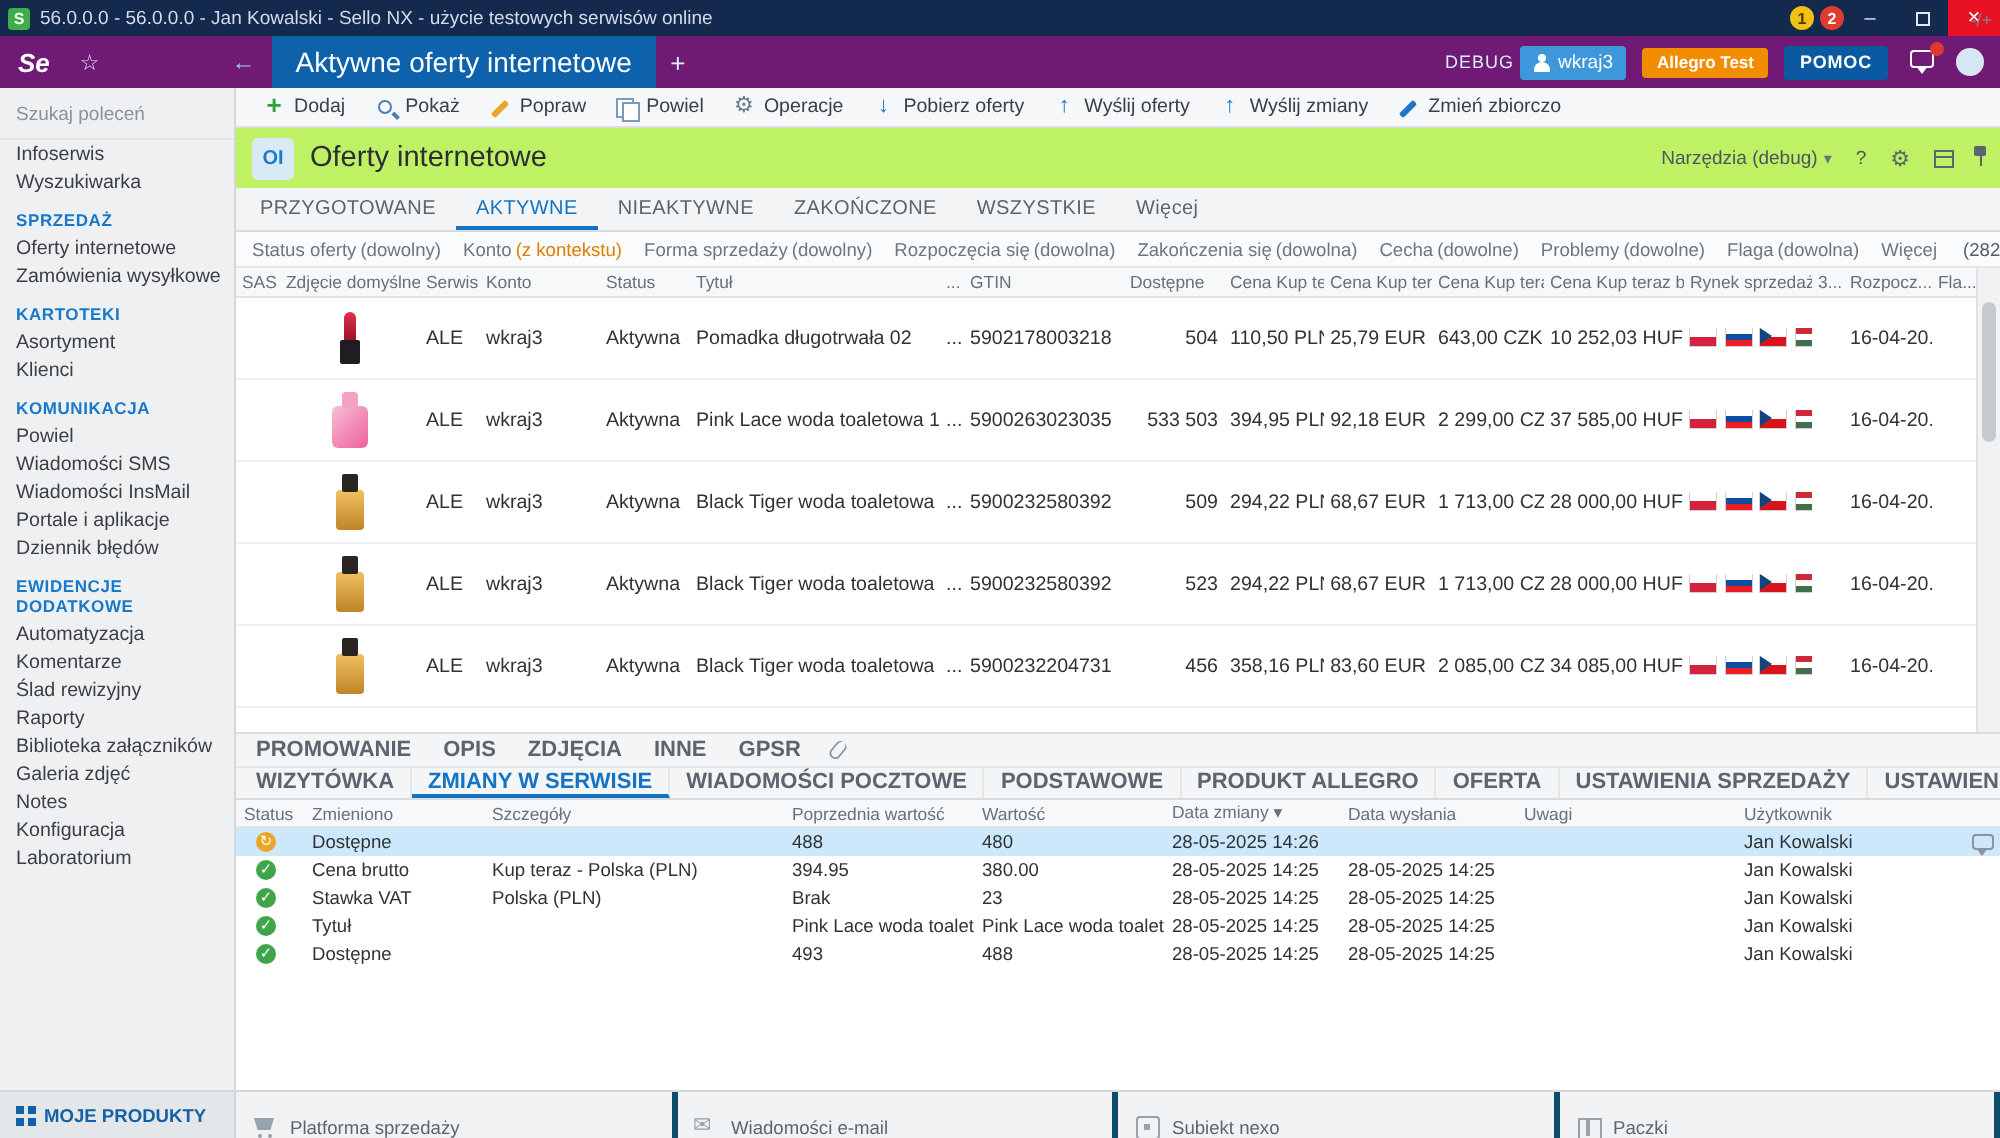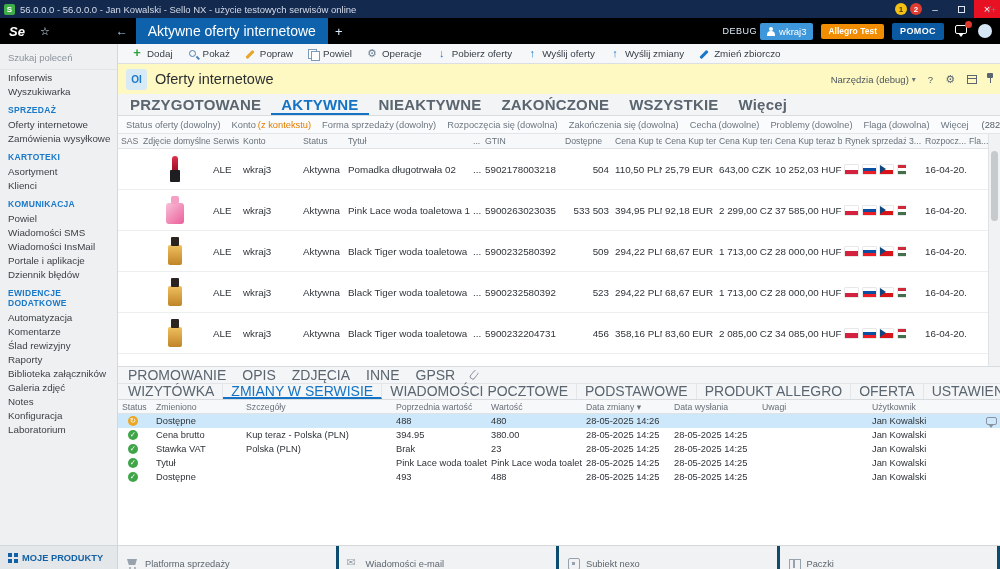--- a/index.html
+++ b/index.html
@@ -13,21 +13,21 @@
     display:flex;align-items:center;justify-content:center;margin-right:5px;flex:none}
   #titlebar .grow{flex:1}
   .tb-badge{width:12px;height:12px;border-radius:50%;font-size:8px;font-weight:bold;display:flex;align-items:center;justify-content:center;margin-left:3px;flex:none}
   .tb-badge.y{background:#f2c114;color:#4a3a00}
   .tb-badge.r{background:#e03c31;color:#fff}
   .win-btn{width:26px;height:18px;display:flex;align-items:center;justify-content:center;color:#dfe6ef;font-size:10px;flex:none;cursor:default}
   .win-btn .sq{width:7px;height:7px;border:1px solid #dfe6ef;display:block}
   .win-btn.close{background:#e81123;color:#fff;font-size:11px}
 
   
-  #appbar{height:26px;background:#000000;display:flex;align-items:center;color:#fff}
+  #appbar{height:26px;background:#701a75;display:flex;align-items:center;color:#fff}
   .logo{font-size:13px;font-weight:bold;font-style:italic;padding:0 9px}
   .star{color:#cfe6f8;font-size:11px;padding:0 6px}
   .backarrow{color:#9fd0f0;font-size:12px;margin-left:52px;padding:0 8px}
   .apptab{background:#0d62ab;height:26px;display:flex;align-items:center;padding:0 12px;font-size:14px;color:#fff}
   .addtab{width:22px;height:26px;display:flex;align-items:center;justify-content:center;font-size:13px;color:#dcefff}
   #appbar .grow{flex:1}
   .debuglbl{font-size:9px;letter-spacing:.5px;color:#dcebf8;margin-right:3px}
   .acct-pill{background:#3d97da;border-radius:2px;height:17px;display:flex;align-items:center;padding:0 7px;font-size:9.5px;margin-right:8px}
   .i-person{width:8px;height:9px;position:relative;display:inline-block;margin-right:4px}
   .i-person::before{content:"";position:absolute;left:2px;top:0;width:4px;height:4px;border-radius:50%;background:#fff}
@@ -61,38 +61,38 @@
   .tico[data-icon="show"]::after{content:"";position:absolute;left:9px;top:9px;width:4px;height:1.5px;background:#4a7fb5;transform:rotate(45deg)}
   .tico[data-icon="edit"]::after{content:"";position:absolute;left:1px;top:5px;width:10px;height:3px;background:#e8a62a;transform:rotate(-45deg);border-radius:1px}
   .tico[data-icon="copy"]::before{content:"";position:absolute;left:1px;top:1px;width:7px;height:8px;border:1px solid #7d9bb8;background:#fff}
   .tico[data-icon="copy"]::after{content:"";position:absolute;left:4px;top:3px;width:7px;height:8px;border:1px solid #7d9bb8;background:#fff}
   .tico[data-icon="operations"]::after{content:"⚙";color:#667c90}
   .tico[data-icon="download"]::after{content:"↓";color:#1a78c8;font-weight:bold}
   .tico[data-icon="send"]::after{content:"↑";color:#1a78c8;font-weight:bold}
   .tico[data-icon="bulk"]::after{content:"";position:absolute;left:1px;top:5px;width:10px;height:3px;background:#1a78c8;transform:rotate(-45deg);border-radius:1px}
 
   
-  #pagehead{height:30px;background:#fef9c3;display:flex;align-items:center;padding:0 8px}
+  #pagehead{height:30px;background:#bef264;display:flex;align-items:center;padding:0 8px}
   .oi-badge{width:21px;height:21px;border-radius:3px;background:#d9eaf7;color:#1b79c8;font-weight:bold;font-size:10px;
     display:flex;align-items:center;justify-content:center;margin-right:8px;flex:none}
   .page-title{font-size:14.5px;color:#2b2f33}
   #pagehead .grow{flex:1}
   .ph-tools{display:flex;align-items:center;color:#4c555e;font-size:9.5px}
   .ph-tools .mi{margin-left:12px;display:flex;align-items:center}
   .ph-caret{font-size:8px;margin-left:3px;color:#6a737c}
   .ph-gear{font-size:11px;color:#5a6570}
   .i-panel{width:10px;height:9px;border:1px solid #5a6570;position:relative;display:inline-block}
   .i-panel::after{content:"";position:absolute;left:0;top:2px;width:8px;height:1px;background:#5a6570}
   .i-pin{width:3px;height:4px;position:relative;display:inline-block}
   .i-pin::before{content:"";position:absolute;left:-2px;top:-4px;width:6px;height:5px;background:#5a6570;border-radius:1px}
   .i-pin::after{content:"";position:absolute;left:0.5px;top:1px;width:1.5px;height:5px;background:#5a6570}
 
   
   #viewtabs{height:22px;background:#f3f4f5;border-bottom:1px solid #d9dcdf;display:flex;align-items:stretch;padding-left:2px}
-  .vtab{padding:0 10px;line-height:21px;font-size:15px;font-weight:bold;color:#5a6570;letter-spacing:.2px;cursor:default}
+  .vtab{padding:0 10px;line-height:21px;font-size:10px;font-weight:normal;color:#5a6570;letter-spacing:.2px;cursor:default}
   .vtab[data-active="true"]{color:#1473c4;border-bottom:2px solid #1473c4}
 
   
   #filterbar{height:18px;background:#fafbfc;border-bottom:1px solid #e3e6e9;display:flex;align-items:center;padding:0 8px;font-size:9.3px;color:#6d7680;white-space:nowrap;overflow:hidden}
   .fitem{margin-right:11px;cursor:default}
   .fitem .fv{margin-left:2px;color:#6d7680}
   .fitem .fv[data-hl="true"]{color:#e07c00}
   #filterbar .grow{flex:1}
   .fcount{color:#555d66;margin-right:8px}
   .fico{display:inline-block;margin-left:7px;position:relative;vertical-align:middle}
@@ -119,21 +119,21 @@
   .flag[data-flag="SK"]{background:linear-gradient(#fff 33.3%,#0b4ea2 33.3%,#0b4ea2 66.6%,#ee1c25 66.6%)}
   .flag[data-flag="CZ"]{background:linear-gradient(#fff 50%,#d7141a 50%)}
   .flag[data-flag="CZ"]::before{content:"";position:absolute;left:0;top:0;border-top:4.5px solid transparent;border-bottom:4.5px solid transparent;border-left:6px solid #11457e}
   .flag[data-flag="HU"]{background:linear-gradient(#ce2939 33.3%,#fff 33.3%,#fff 66.6%,#436f4d 66.6%)}
   .vscroll{position:absolute;right:0;top:0;bottom:0;width:12px;background:#f1f2f3;border-left:1px solid #e0e3e6}
   .vthumb{position:absolute;left:2px;right:2px;top:17px;height:70px;background:#c6cacd;border-radius:4px}
 
   
   #dtabs1{height:18px;background:#f3f5f6;border-top:1px solid #d9dcdf;border-bottom:1px solid #e3e6e9;display:flex;align-items:center;padding-left:2px}
   #dtabs2{height:16px;background:#f3f5f6;border-bottom:1px solid #d9dcdf;display:flex;align-items:stretch;padding-left:2px}
-  .dtab{padding:0 8px;font-size:14px;font-weight:normal;color:#5a6570;line-height:16px;cursor:default;white-space:nowrap}
+  .dtab{padding:0 8px;font-size:11px;font-weight:bold;color:#5a6570;line-height:16px;cursor:default;white-space:nowrap}
   #dtabs2 .dtab{border-right:1px solid #e4e7ea;line-height:15px}
   .dtab[data-active="true"]{color:#1473c4;border-bottom:2px solid #1473c4}
   .i-clip{width:6px;height:10px;border:1.5px solid #8a94a0;border-radius:3px;border-top:none;display:inline-block;transform:rotate(40deg);margin-left:8px}
 
   
   #changes{flex:1;background:#fff;position:relative;overflow:hidden}
   .chead{display:flex;align-items:center;height:14px;background:#f7f8f9;border-bottom:1px solid #e0e3e6;color:#68707a;font-size:8.7px}
   .cc{padding:0 4px;white-space:nowrap;overflow:hidden;flex:none}
   .s0{width:34px}.s1{width:90px}.s2{width:150px}.s3{width:95px}.s4{width:95px}.s5{width:88px}.s6{width:88px}.s7{width:110px}.s8{flex:1}
   .crow{display:flex;align-items:center;height:14px;font-size:9.3px;color:#2e3338;cursor:default}

